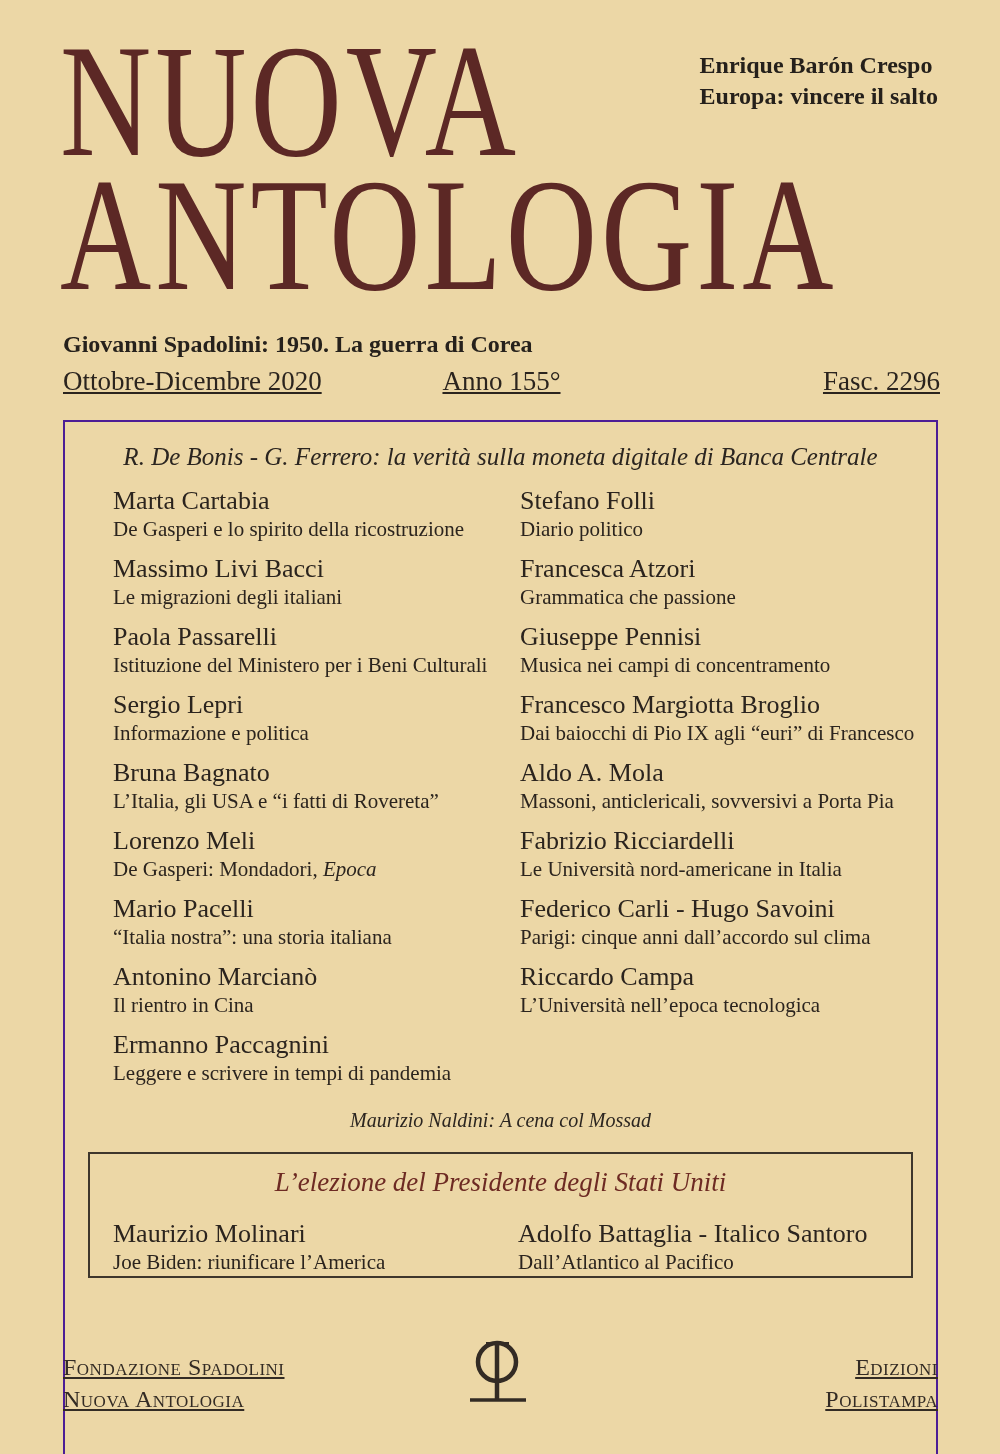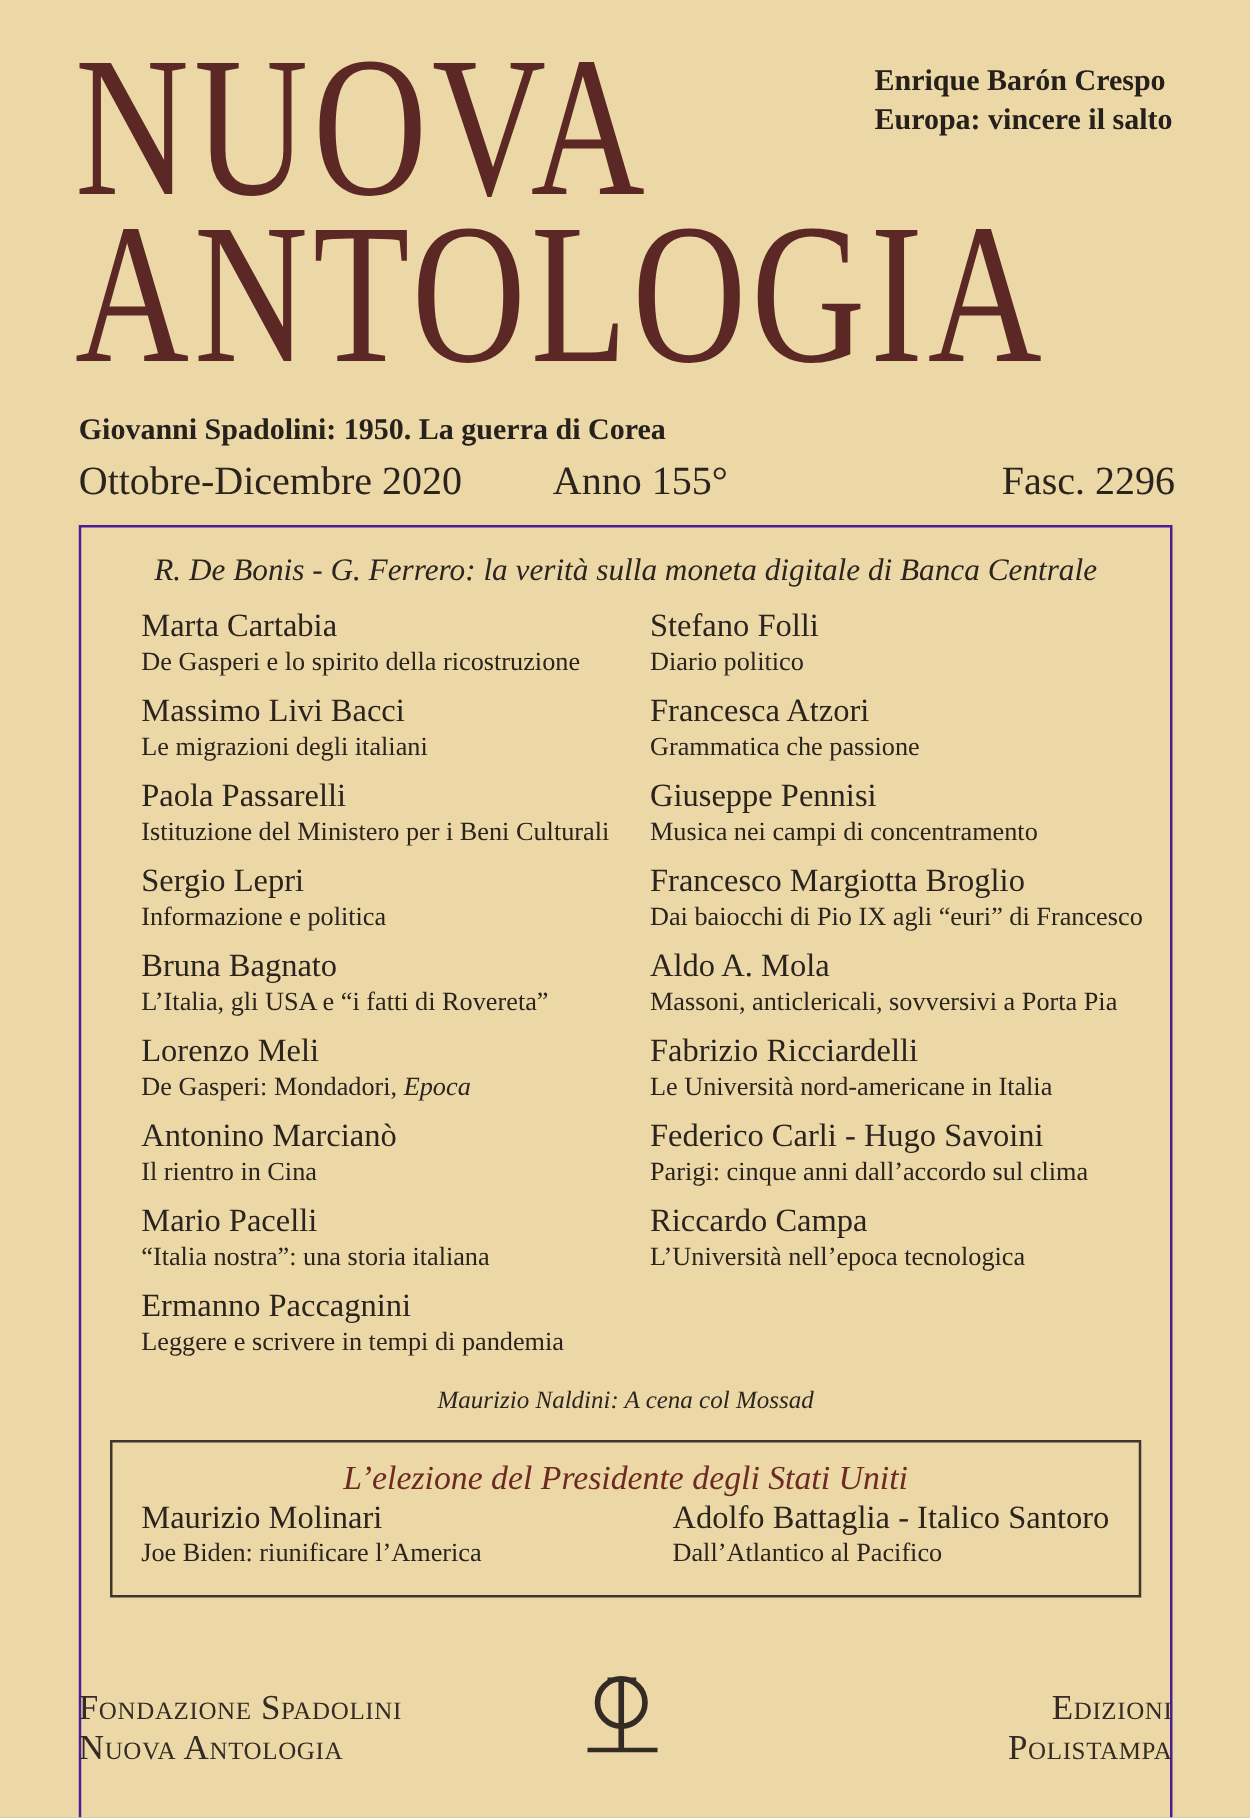--- a/index.html
+++ b/index.html
@@ -26,21 +26,21 @@
     transform: scaleX(0.79); transform-origin: left top;
     white-space: nowrap;
   }
   .subtitle {
     position: absolute; left: 63px; top: 331px;
     font-size: 24px; font-weight: bold; color: #26211c;
     white-space: nowrap;
   }
   .issue-row {
     position: absolute; left: 63px; right: 60px; top: 366px;
-    display: flex; font-size: 32px; color: #2b241e;
+    display: flex; font-size: 27px; color: #2b241e; text-decoration: underline;
   }
   .issue-row .cell { flex: 1; white-space: nowrap; }
   .issue-row .cell.c { text-align: center; }
   .issue-row .cell.r { text-align: right; }
 
   
   .toc-box {
     position: absolute; left: 63px; right: 62px; top: 420px; height: 1128px;
     border: 2px solid #4c1d95; box-sizing: border-box;
   }
@@ -68,28 +68,28 @@
     margin: 15px 23px 0 23px; height: 126px;
     border: 2px solid #3e362c; box-sizing: border-box;
   }
   .special-heading {
     text-align: center; font-style: italic;
     font-size: 27px; line-height: 34px; margin-top: 11px; color: #6d2a23;
     white-space: nowrap;
   }
   .special-columns {
     display: grid; grid-template-columns: 405px 1fr;
-    padding-left: 23px; margin-top: 0; gap: 20px;
+    padding-left: 23px; margin-top: 20px;
   }
 
   
   .footer-left, .footer-right {
     position: absolute; top: 1351px;
     font-variant: small-caps; letter-spacing: 0.5px;
-    font-size: 28px; line-height: 32px; color: #332b24;
+    font-size: 24px; line-height: 32px; color: #332b24; text-decoration: underline;
   }
   .footer-left  { left: 63px; }
   .footer-right { right: 62px; text-align: right; }
   .logo {
     position: absolute; left: 50%; top: 1340px; transform: translateX(-50%);
   }
 </style>
 </head>
 <body>
 
@@ -135,26 +135,26 @@
         </div>
         <div class="entry">
           <div class="author">Bruna Bagnato</div>
           <div class="work">L’Italia, gli USA e “i fatti di Rovereta”</div>
         </div>
         <div class="entry">
           <div class="author">Lorenzo Meli</div>
           <div class="work"><span>De Gasperi: Mondadori, </span><span class="it">Epoca</span></div>
         </div>
         <div class="entry">
+          <div class="author">Mario Pacelli</div>
+          <div class="work">“Italia nostra”: una storia italiana</div>
+        </div>
+        <div class="entry">
           <div class="author">Antonino Marcianò</div>
           <div class="work">Il rientro in Cina</div>
-        </div>
-        <div class="entry">
-          <div class="author">Mario Pacelli</div>
-          <div class="work">“Italia nostra”: una storia italiana</div>
         </div>
         <div class="entry">
           <div class="author">Ermanno Paccagnini</div>
           <div class="work">Leggere e scrivere in tempi di pandemia</div>
         </div>
       </div>
 
       <div>
         <div class="entry">
           <div class="author">Stefano Folli</div>

